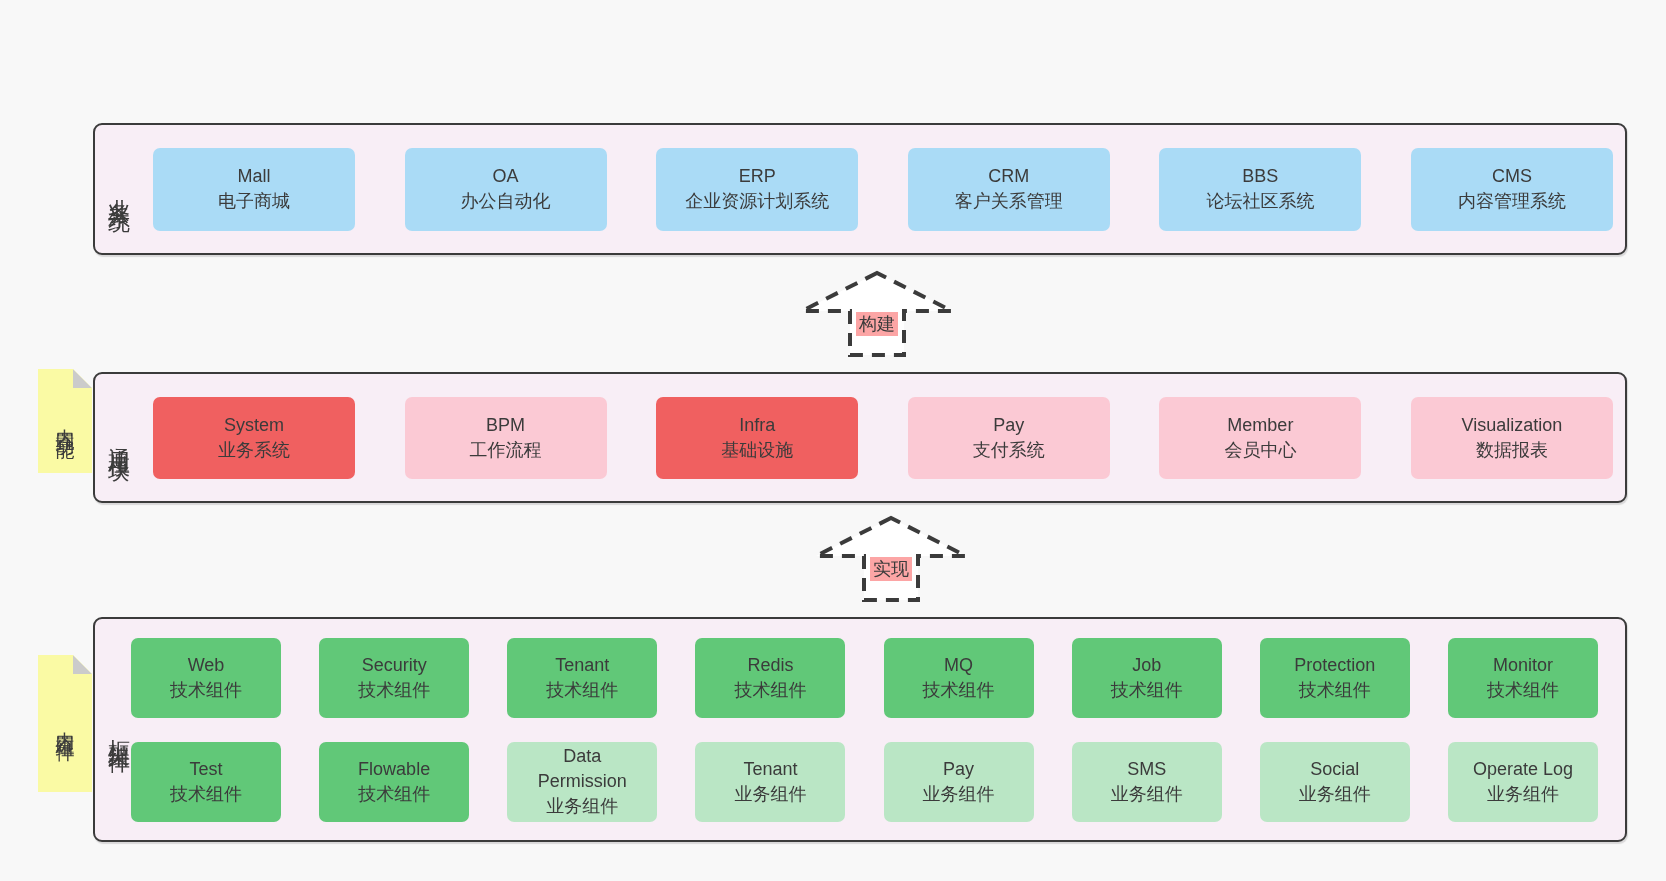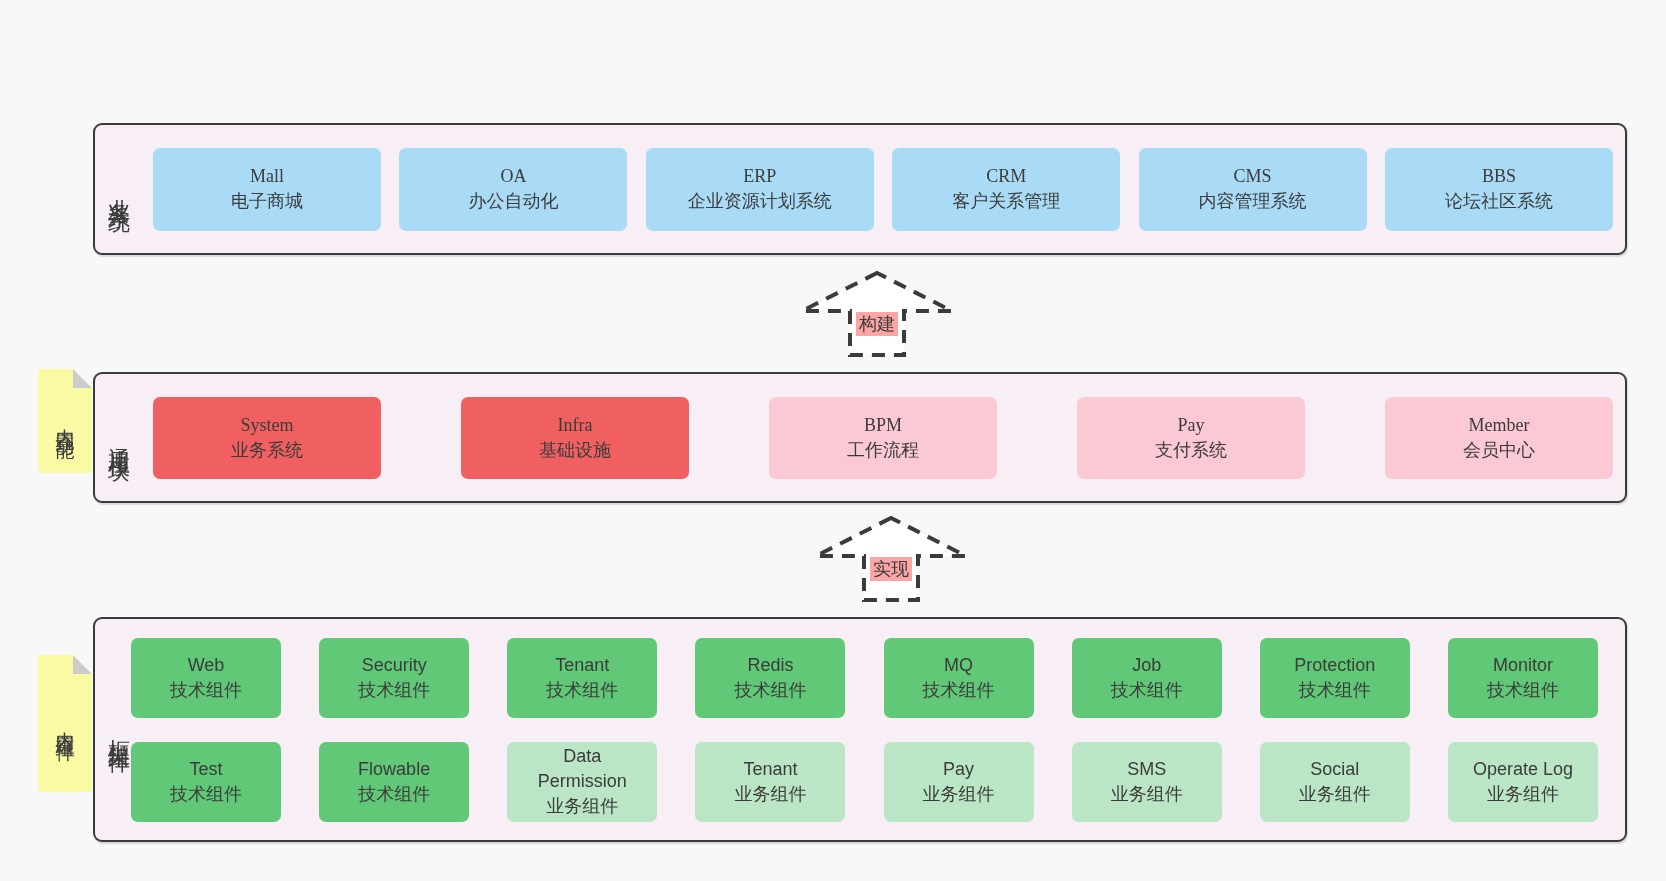--- a/index.html
+++ b/index.html
@@ -40,21 +40,21 @@
   .side-label span{
     writing-mode:vertical-rl;text-orientation:upright;letter-spacing:4px;
   }
   .rows{
     position:absolute;inset:0;
     display:flex;flex-direction:column;justify-content:center;row-gap:24px;
   }
   .row{display:flex;justify-content:space-between;align-items:center;}
   .sec-a .row{padding:0 12px 0 58px;}
   .sec-b .row{padding:0 27px 0 36px;}
-  .sec-a .box{width:228px;height:82px;font-family:Liberation Serif, serif;}
+  .sec-a .box{width:202px;height:82px;}
   #sec-business .box{height:83px;}
   .sec-b .box{width:150px;height:80px;}
   .box{
     box-sizing:border-box;border-radius:7px;
     display:flex;flex-direction:column;justify-content:center;align-items:center;
     text-align:center;font-size:18px;line-height:25px;padding:0 10px;
     color:var(--ink);
   }
   .box-blue{background:var(--blue);}
   .box-red{background:var(--red);}
@@ -108,26 +108,26 @@
         </div>
         <div class="box box-blue">
           <div class="box-en">ERP</div>
           <div class="box-zh">企业资源计划系统</div>
         </div>
         <div class="box box-blue">
           <div class="box-en">CRM</div>
           <div class="box-zh">客户关系管理</div>
         </div>
         <div class="box box-blue">
+          <div class="box-en">BBS</div>
+          <div class="box-zh">论坛社区系统</div>
+        </div>
+        <div class="box box-blue">
           <div class="box-en">CMS</div>
           <div class="box-zh">内容管理系统</div>
-        </div>
-        <div class="box box-blue">
-          <div class="box-en">BBS</div>
-          <div class="box-zh">论坛社区系统</div>
         </div>
       </div>
     </div>
 </div>
 
 <div class="arrow" id="arrow-build">
   <svg viewBox="0 0 160 92">
     <path d="M80 5 L5 43 L53 43 L53 87 L107 87 L107 43 L155 43 Z" fill="#ffffff" stroke="#3b3b3b" stroke-width="4" stroke-dasharray="13 9"></path>
   </svg>
   <div class="arrow-label">构建</div>
@@ -140,35 +140,39 @@
 <div class="section sec-a" id="sec-modules">
   <div class="side-label">
     <span>通用模块</span>
   </div>
   <div class="rows">
       <div class="row">
         <div class="box box-red">
           <div class="box-en">System</div>
           <div class="box-zh">业务系统</div>
         </div>
+        <div class="box box-pink">
+          <div class="box-en">BPM</div>
+          <div class="box-zh">工作流程</div>
+        </div>
         <div class="box box-red">
           <div class="box-en">Infra</div>
           <div class="box-zh">基础设施</div>
         </div>
         <div class="box box-pink">
-          <div class="box-en">BPM</div>
-          <div class="box-zh">工作流程</div>
-        </div>
-        <div class="box box-pink">
           <div class="box-en">Pay</div>
           <div class="box-zh">支付系统</div>
         </div>
         <div class="box box-pink">
           <div class="box-en">Member</div>
           <div class="box-zh">会员中心</div>
+        </div>
+        <div class="box box-pink">
+          <div class="box-en">Visualization</div>
+          <div class="box-zh">数据报表</div>
         </div>
       </div>
     </div>
 </div>
 
 <div class="arrow" id="arrow-implement">
   <svg viewBox="0 0 160 92">
     <path d="M80 5 L5 43 L53 43 L53 87 L107 87 L107 43 L155 43 Z" fill="#ffffff" stroke="#3b3b3b" stroke-width="4" stroke-dasharray="13 9"></path>
   </svg>
   <div class="arrow-label">实现</div>

